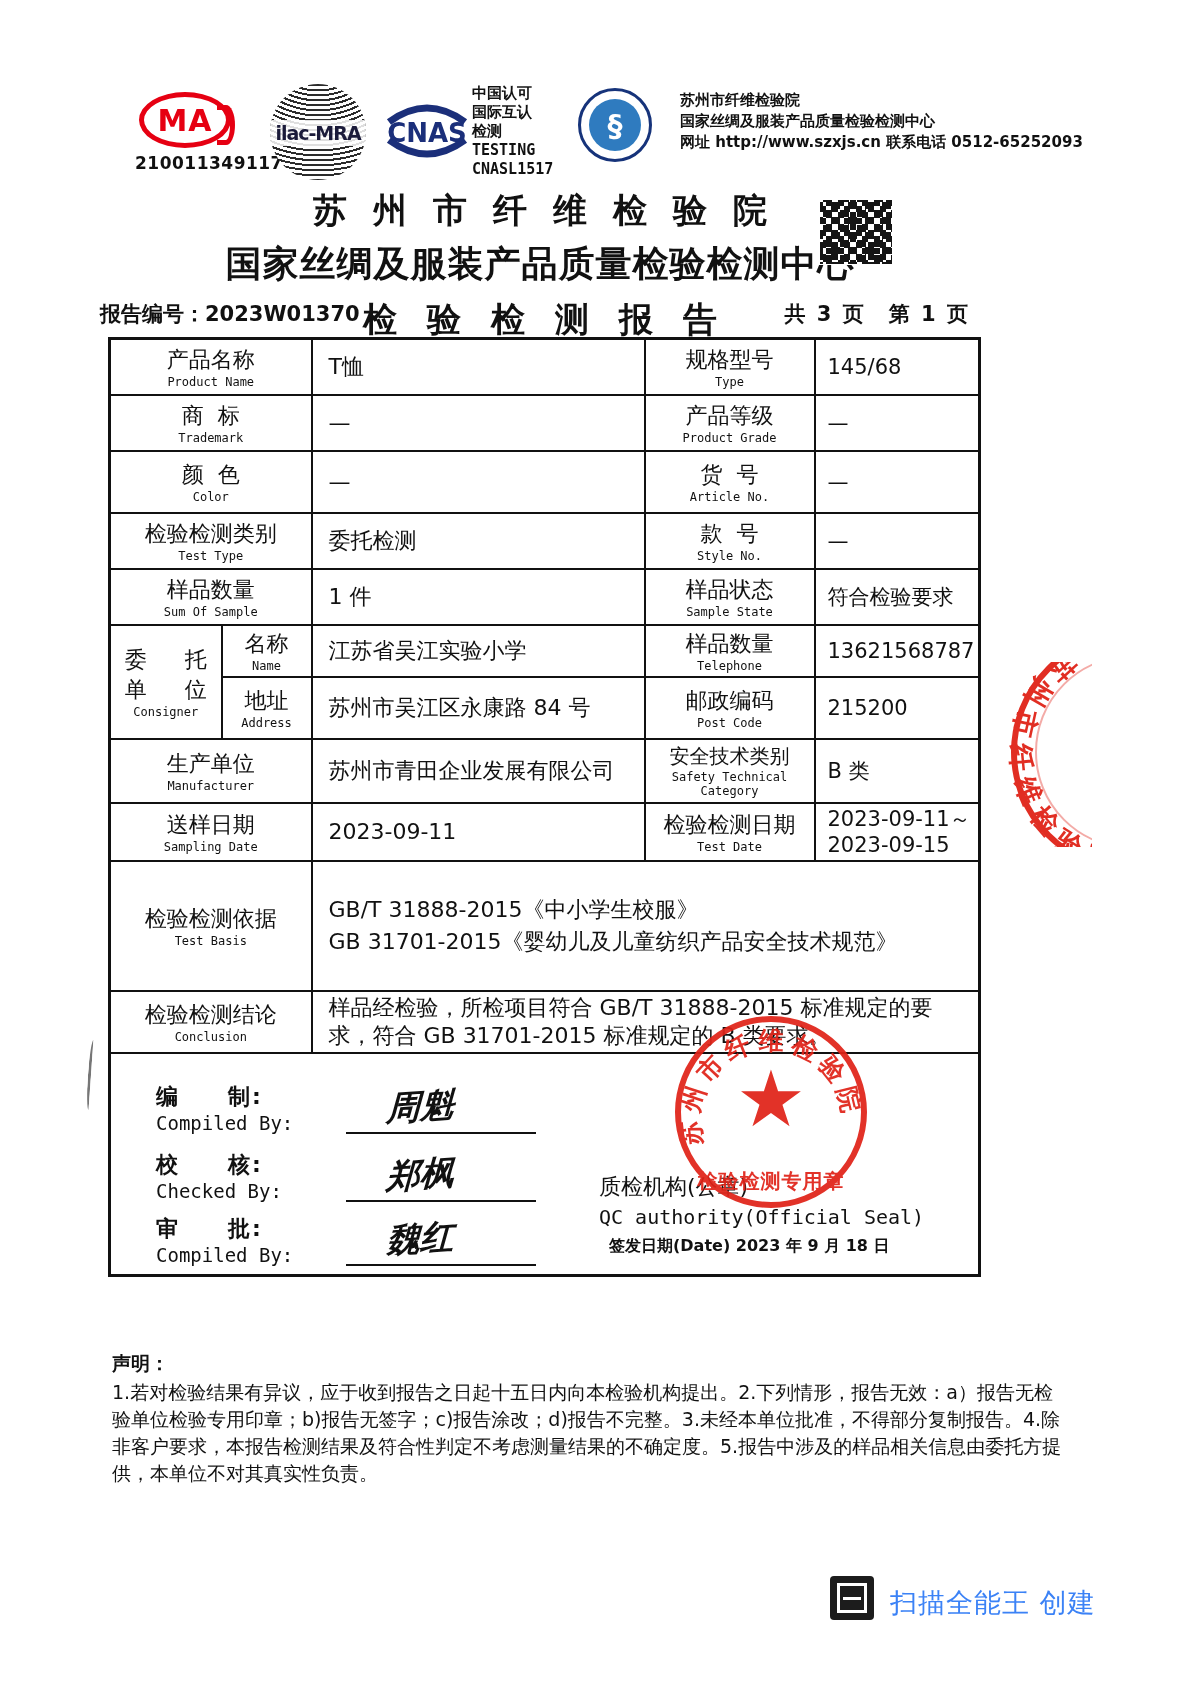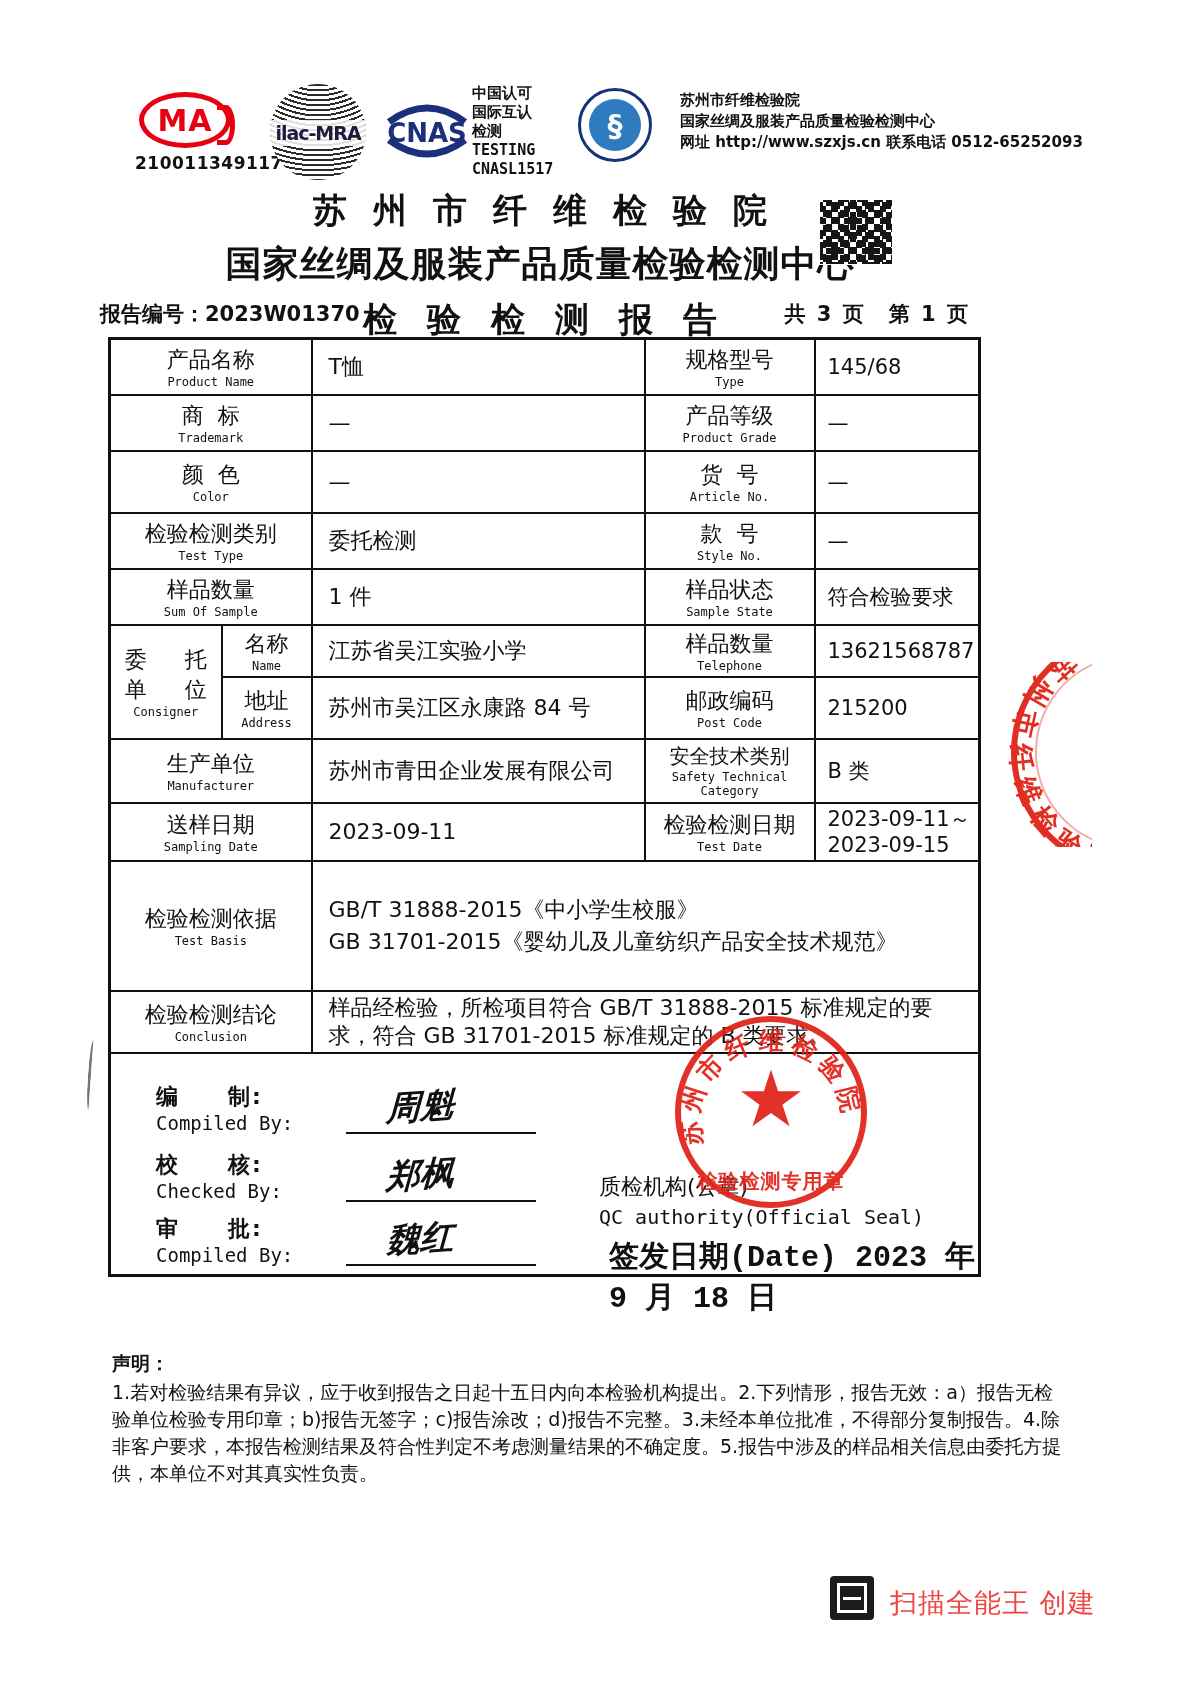--- a/index.html
+++ b/index.html
@@ -82,21 +82,21 @@
   
   .sig-cell { position:relative; height:220px; }
   .sig-row { position:absolute; left:45px; display:flex; align-items:flex-end; }
   .sig-label { width:190px; }
   .sig-label .cn { font-size:22px; font-weight:bold; letter-spacing:2px; }
   .sig-label .en { font-size:19px; font-family:"DejaVu Sans Mono","Liberation Mono",monospace; }
   .sig-line { width:190px; border-bottom:2px solid #111; position:relative; height:46px; }
   .sig-name { position:absolute; left:40px; bottom:2px; font-size:34px; font-weight:bold;
     font-style:italic; transform:rotate(-4deg) skewX(-6deg); white-space:nowrap; }
   .qc-block { position:absolute; left:488px; top:118px; font-size:22px; line-height:30px; }
-  .issue-date { position:absolute; left:498px; top:182px; font-size:30px; font-weight:bold;font-family:Liberation Mono, monospace; }
+  .issue-date { position:absolute; left:498px; top:182px; font-size:16px; font-weight:bold; }
 
   
   .seal { left:675px; top:1016px; width:192px; height:192px; border-radius:50%;
     border:6px solid #e02318; opacity:0.93; z-index:5; pointer-events:none; }
   .seal svg { position:absolute; inset:-6px; width:192px; height:192px; overflow:visible;}
   .seal .star { position:absolute; left:0; right:0; top:38px; text-align:center;
     font-size:78px; color:#e02318; line-height:1; }
   .seal .stamp-sub { position:absolute; left:0; right:0; top:146px; text-align:center;
     font-size:20px; font-weight:bold; color:#e02318; letter-spacing:1px; }
   .edge-seal { left:982px; top:662px; width:110px; height:185px; overflow:hidden; opacity:0.95; }
@@ -108,21 +108,21 @@
   
   .scan-icon { left:830px; top:1576px; width:44px; height:44px; background:#1c1c1c;
     border-radius:4px; position:absolute; }
   .scan-icon:after { content:""; position:absolute; inset:7px;
     background:
       linear-gradient(#fff,#fff) 0 0/100% 3px no-repeat,
       linear-gradient(#fff,#fff) 0 100%/100% 3px no-repeat,
       linear-gradient(#fff,#fff) 0 0/3px 100% no-repeat,
       linear-gradient(#fff,#fff) 100% 0/3px 100% no-repeat,
       linear-gradient(#fff,#fff) 50% 50%/60% 3px no-repeat; }
-  .scan-text { left:890px; top:1585px; font-size:27px; color:#ef4444; letter-spacing:1px; }
+  .scan-text { left:890px; top:1585px; font-size:27px; color:#3b82f6; letter-spacing:1px; }
 
   .pen-mark { left:88px; top:1040px; width:6px; height:70px;
     border-left:3px solid #555; border-radius:50%; transform:rotate(4deg); opacity:.8; }
 </style>
 </head>
 <body>
 
 <div class="abs cma-box">
   <div class="cma-oval">
     <span>MA</span>

